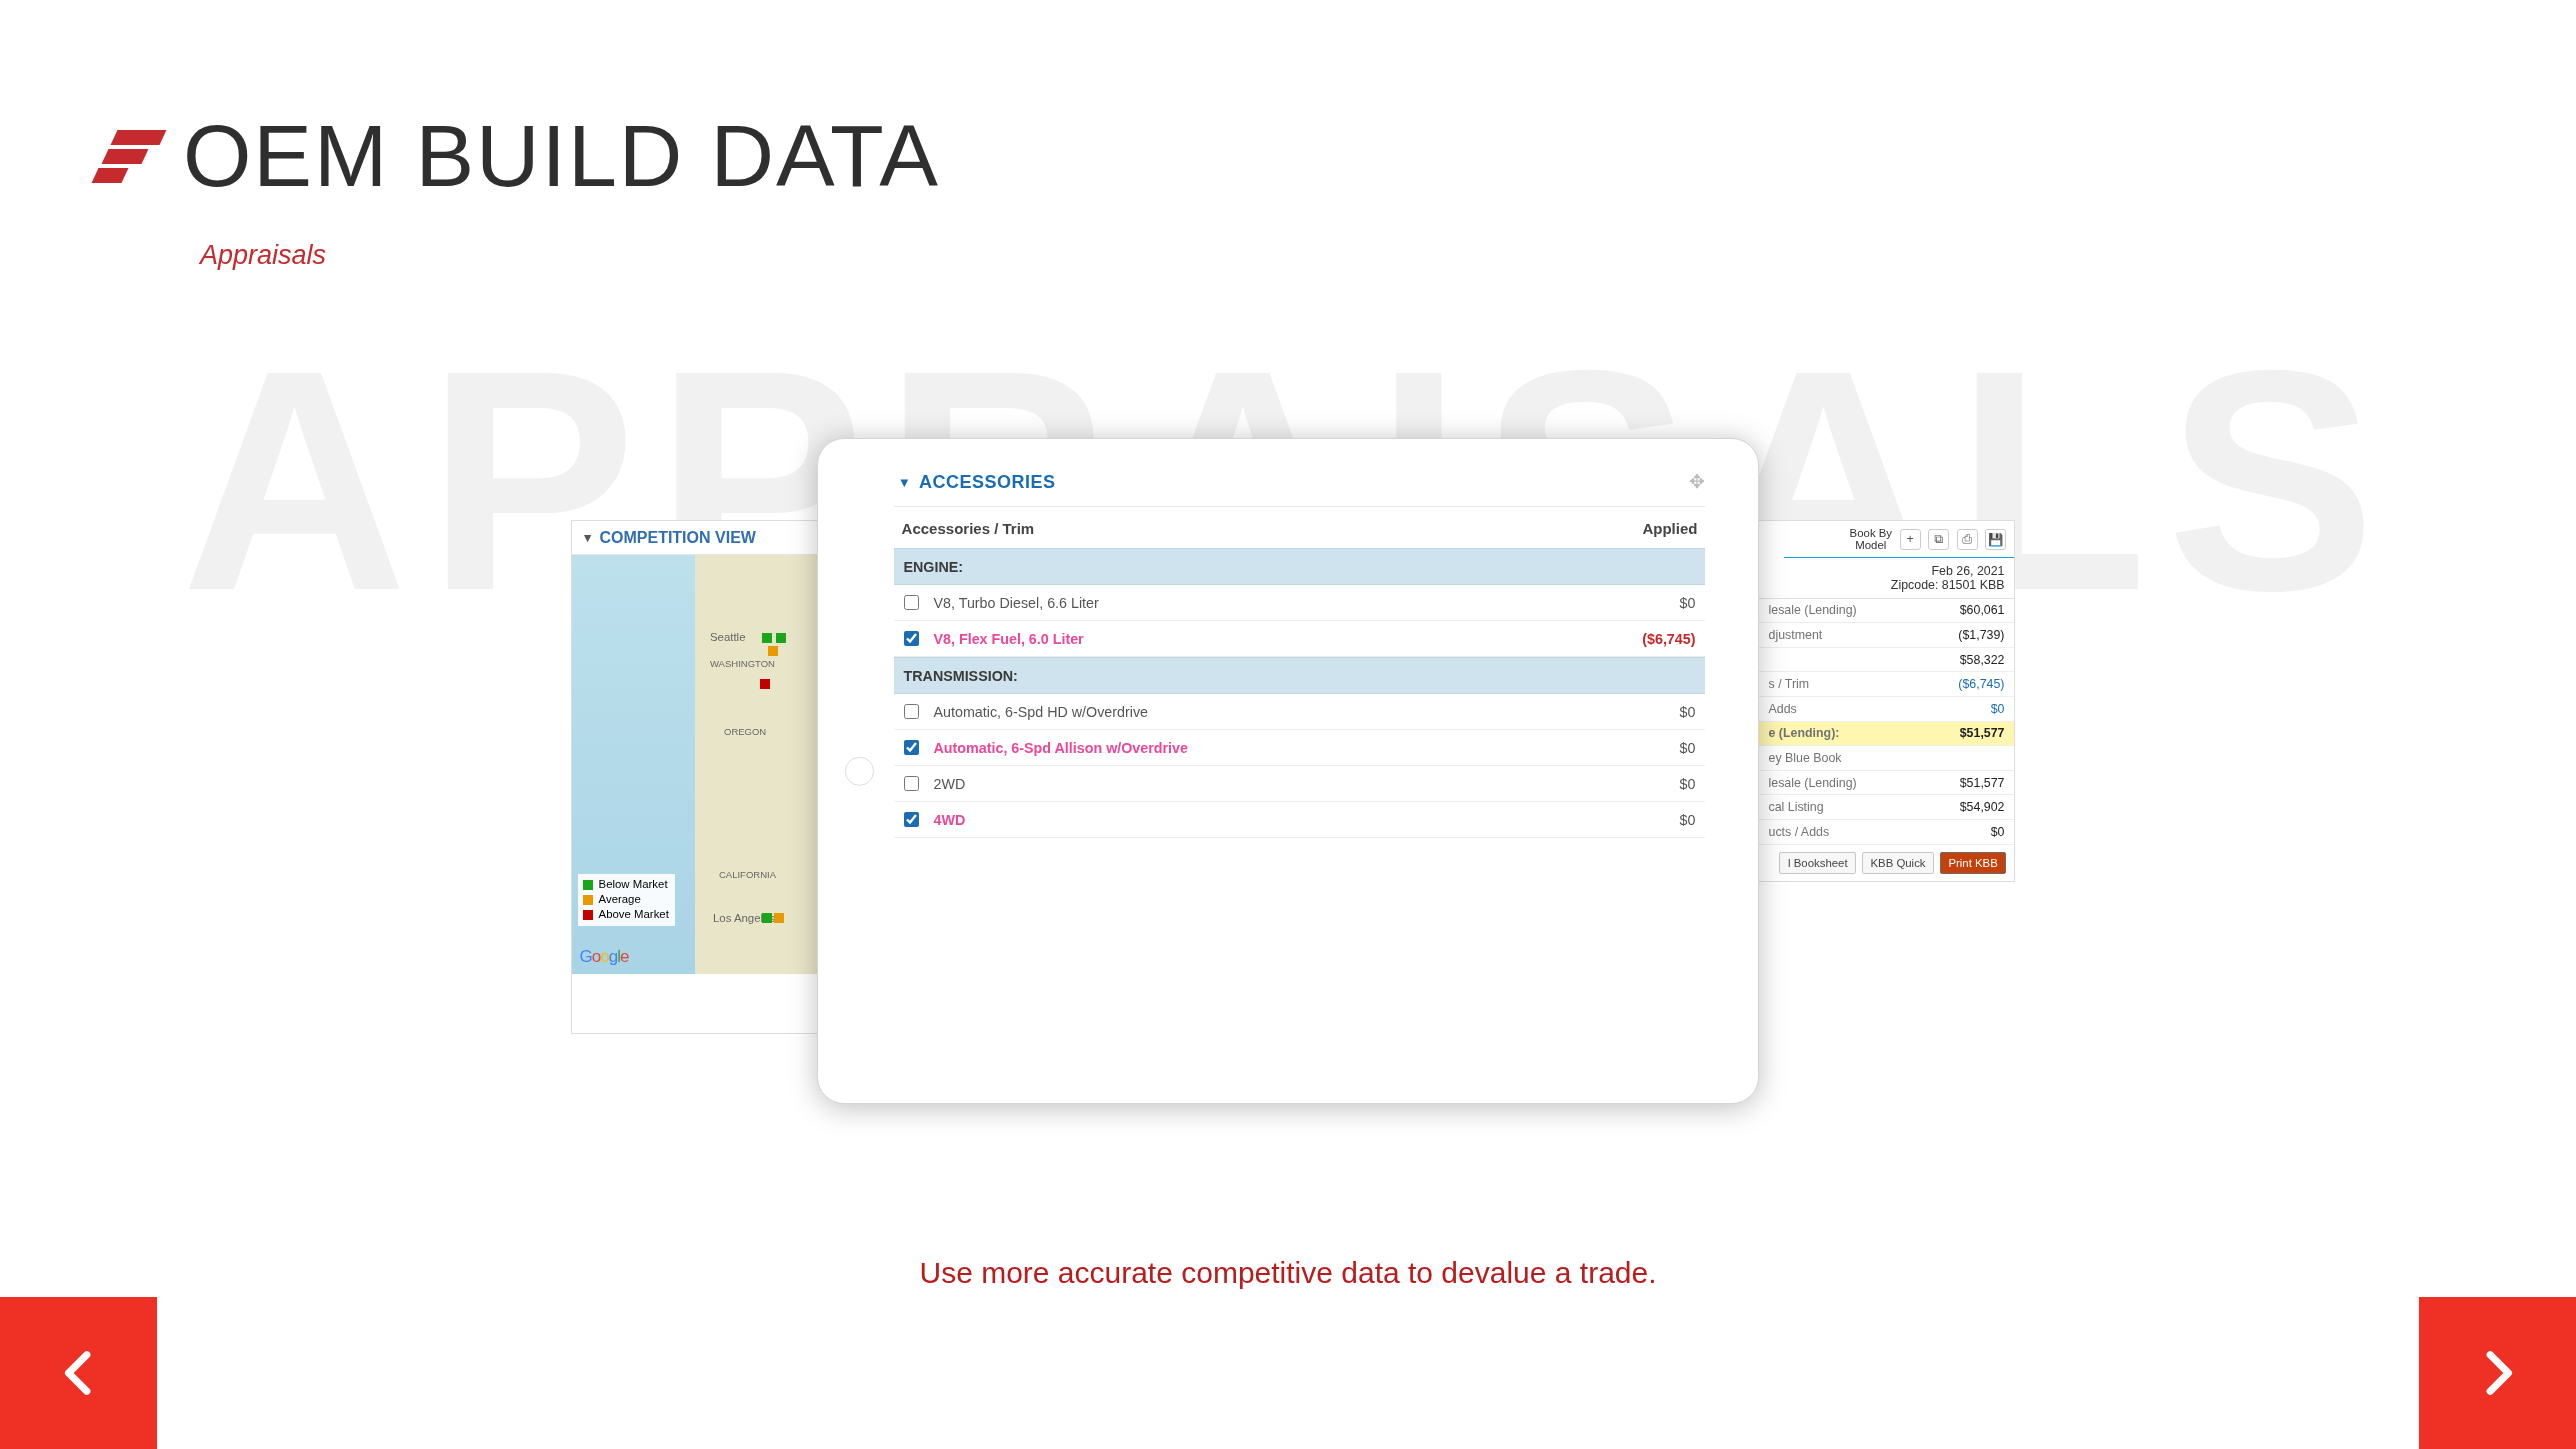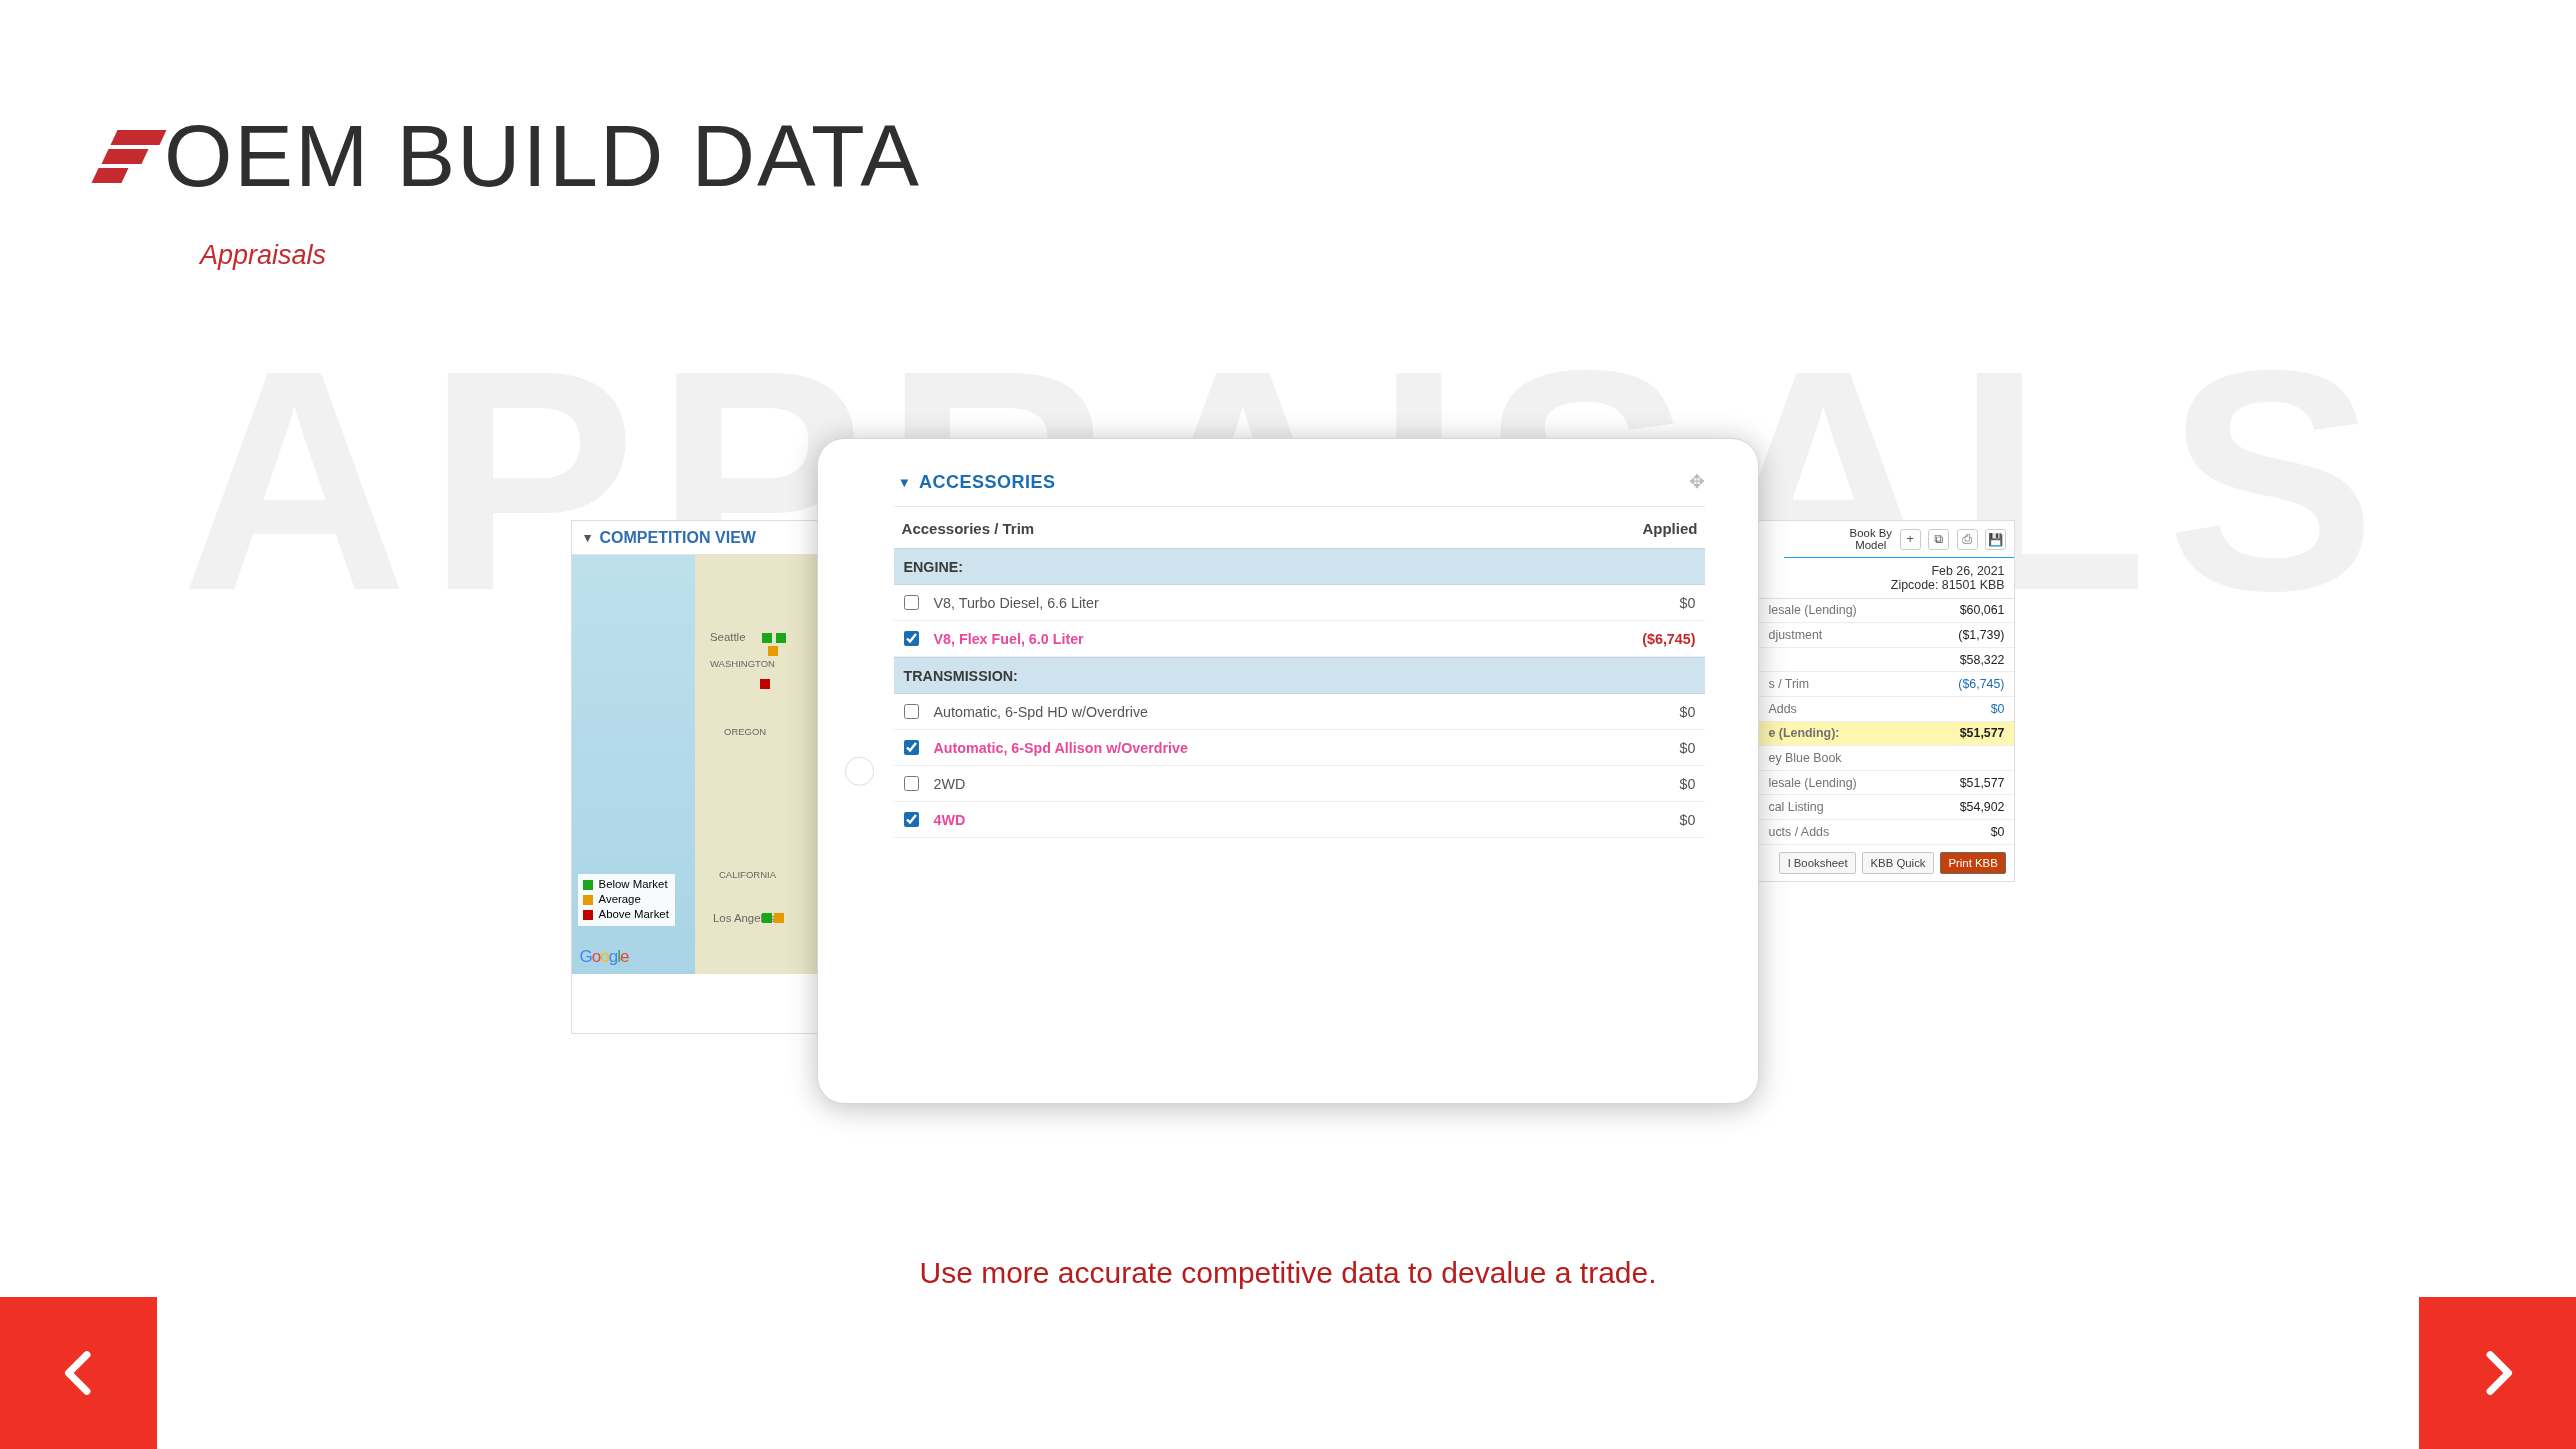--- a/index.html
+++ b/index.html
@@ -24,20 +24,21 @@
     white-space: nowrap;
     font-family: Impact, "Arial Black", sans-serif;
   }
   .header {
     position: absolute;
     top: 105px;
     left: 95px;
     z-index: 3;
     display: flex;
     align-items: center;
+    gap: 19px;
   }
   .logo {
     width: 69px;
     height: 53px;
     position: relative;
   }
   .logo .bar1 { position:absolute; top:0; left:19px; width:49px; height:15px; background:#c52b2e; transform:skewX(-25deg);}
   .logo .bar2 { position:absolute; top:19px; left:9.5px; width:40px; height:15px; background:#c52b2e; transform:skewX(-25deg);}
   .logo .bar3 { position:absolute; top:38px; left:0; width:30px; height:15px; background:#c52b2e; transform:skewX(-25deg);}
   .page-title {

